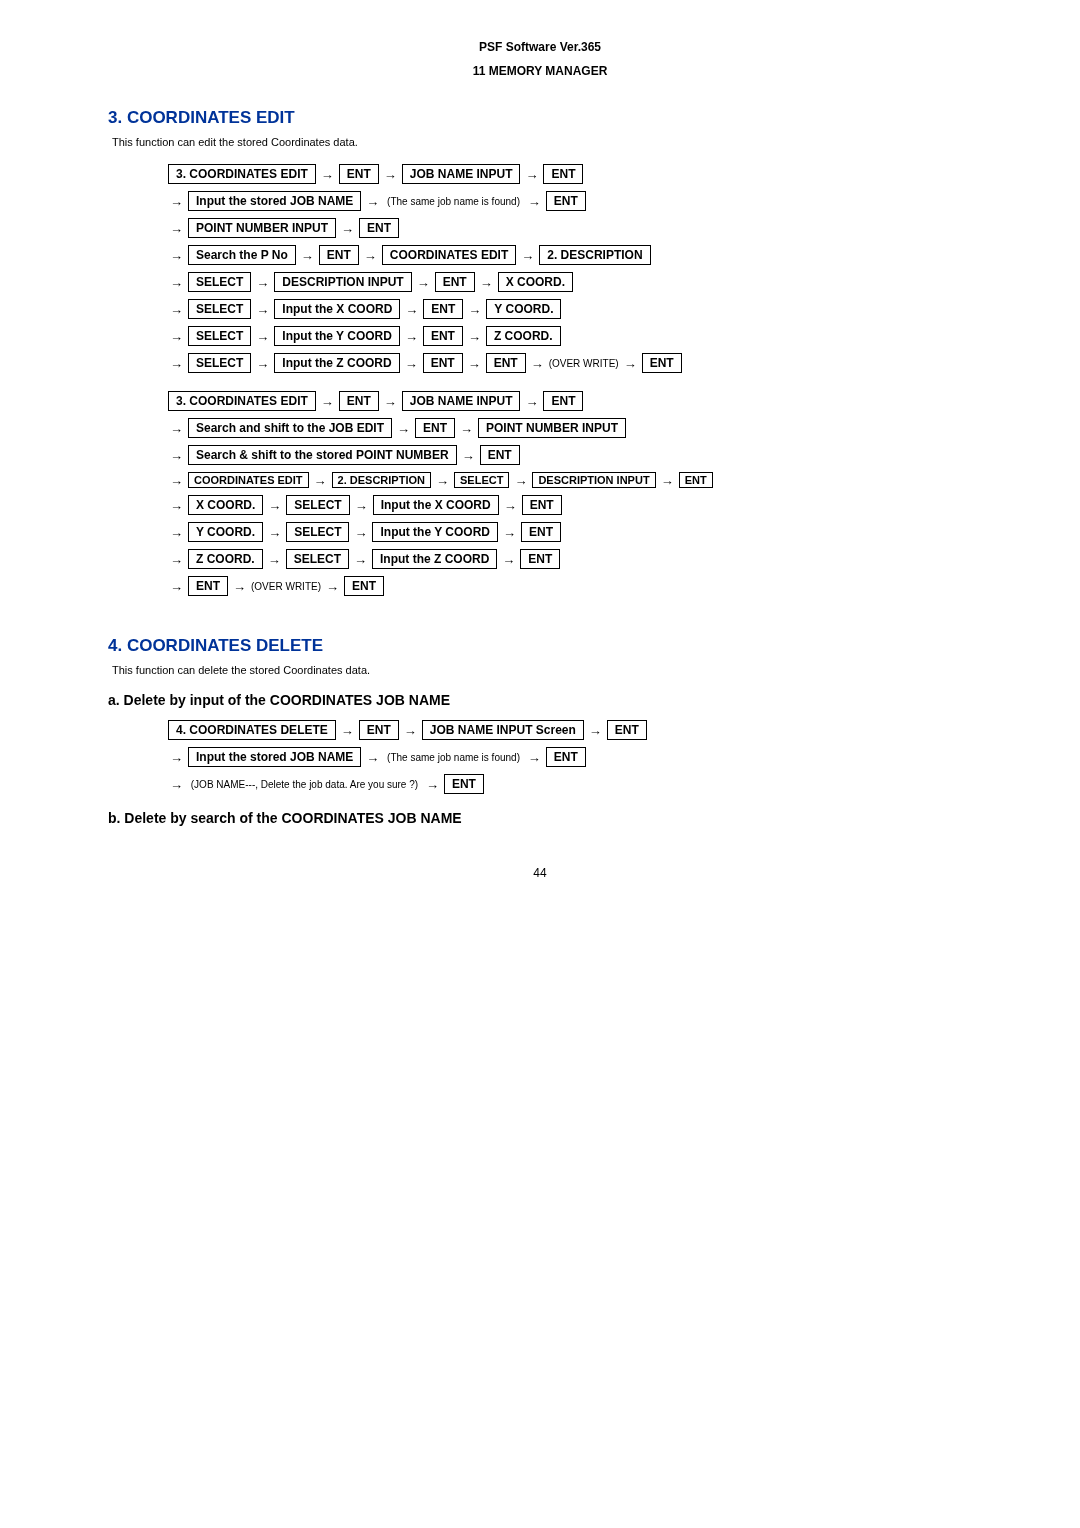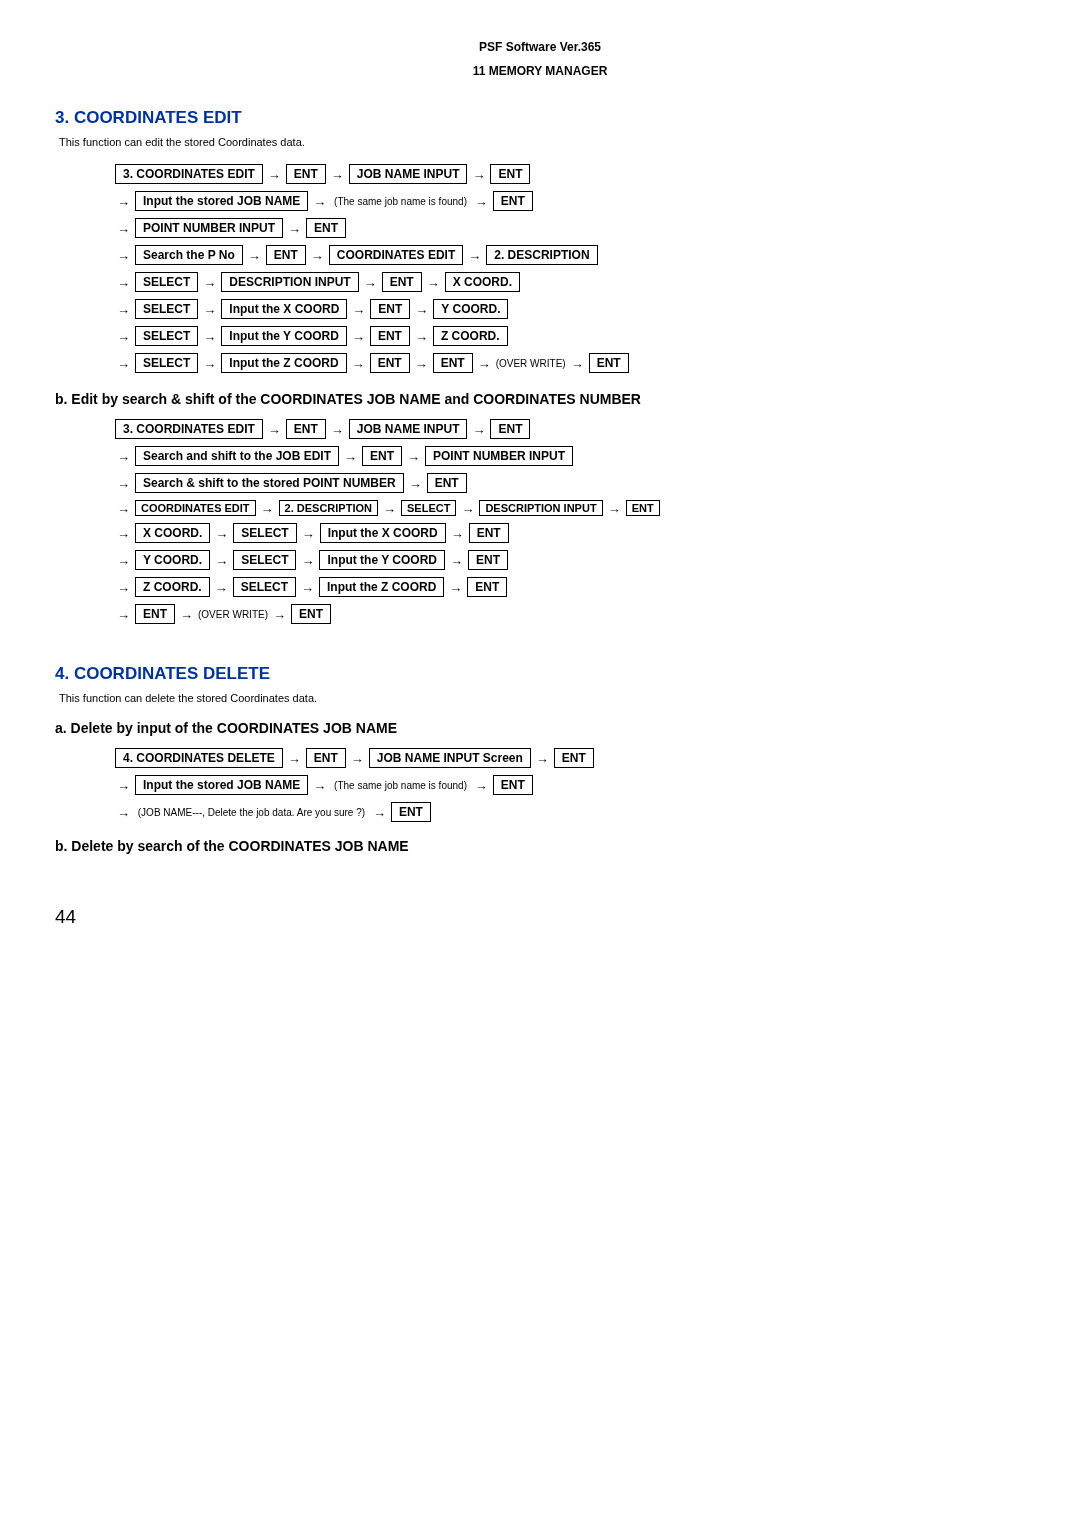--- a/index.html
+++ b/index.html
@@ -6,21 +6,21 @@
     body {
       background: #fff;
       font-family: Arial, sans-serif;
       font-size: 13px;
       color: #000;
       width: 1080px;
       min-height: 1528px;
       position: relative;
     }
     .page {
-      padding: 40px 55px;
+      padding: 40px 108px;
     }
     .page-header {
       text-align: center;
       font-size: 12px;
       font-weight: bold;
       margin-bottom: 10px;
     }
     .page-subheader {
       text-align: center;
       font-size: 12px;
@@ -72,22 +72,23 @@
     }
     .arrow {
       font-size: 13px;
       font-weight: bold;
       margin: 0 2px;
     }
     .section-gap {
       margin-bottom: 30px;
     }
     .page-number {
-      font-size: 19px;
-      margin-top: 52px;
+      text-align: center;
+      font-size: 12px;
+      margin-top: 40px;
     }
     .paren-text {
       font-size: 10px;
       white-space: nowrap;
       font-weight: normal;
     }
   </style>
 </head>
 <body>
 
@@ -186,21 +187,20 @@
         <span class="arrow">→</span>
         <span class="box">ENT</span>
         <span class="arrow">→</span>
         <span class="paren-text">(OVER WRITE)</span>
         <span class="arrow">→</span>
         <span class="box">ENT</span>
       </div>
     </div>
 
     <div style="margin-top: 18px;">
-      <div class="subsection-title">b. Edit by search &amp; shift of the COORDINATES JOB NAME and COORDINATES NUMBER</div>
 
       <div class="flow-line first-line">
         <span class="box">3. COORDINATES EDIT</span>
         <span class="arrow">→</span>
         <span class="box">ENT</span>
         <span class="arrow">→</span>
         <span class="box">JOB NAME INPUT</span>
         <span class="arrow">→</span>
         <span class="box">ENT</span>
       </div>

